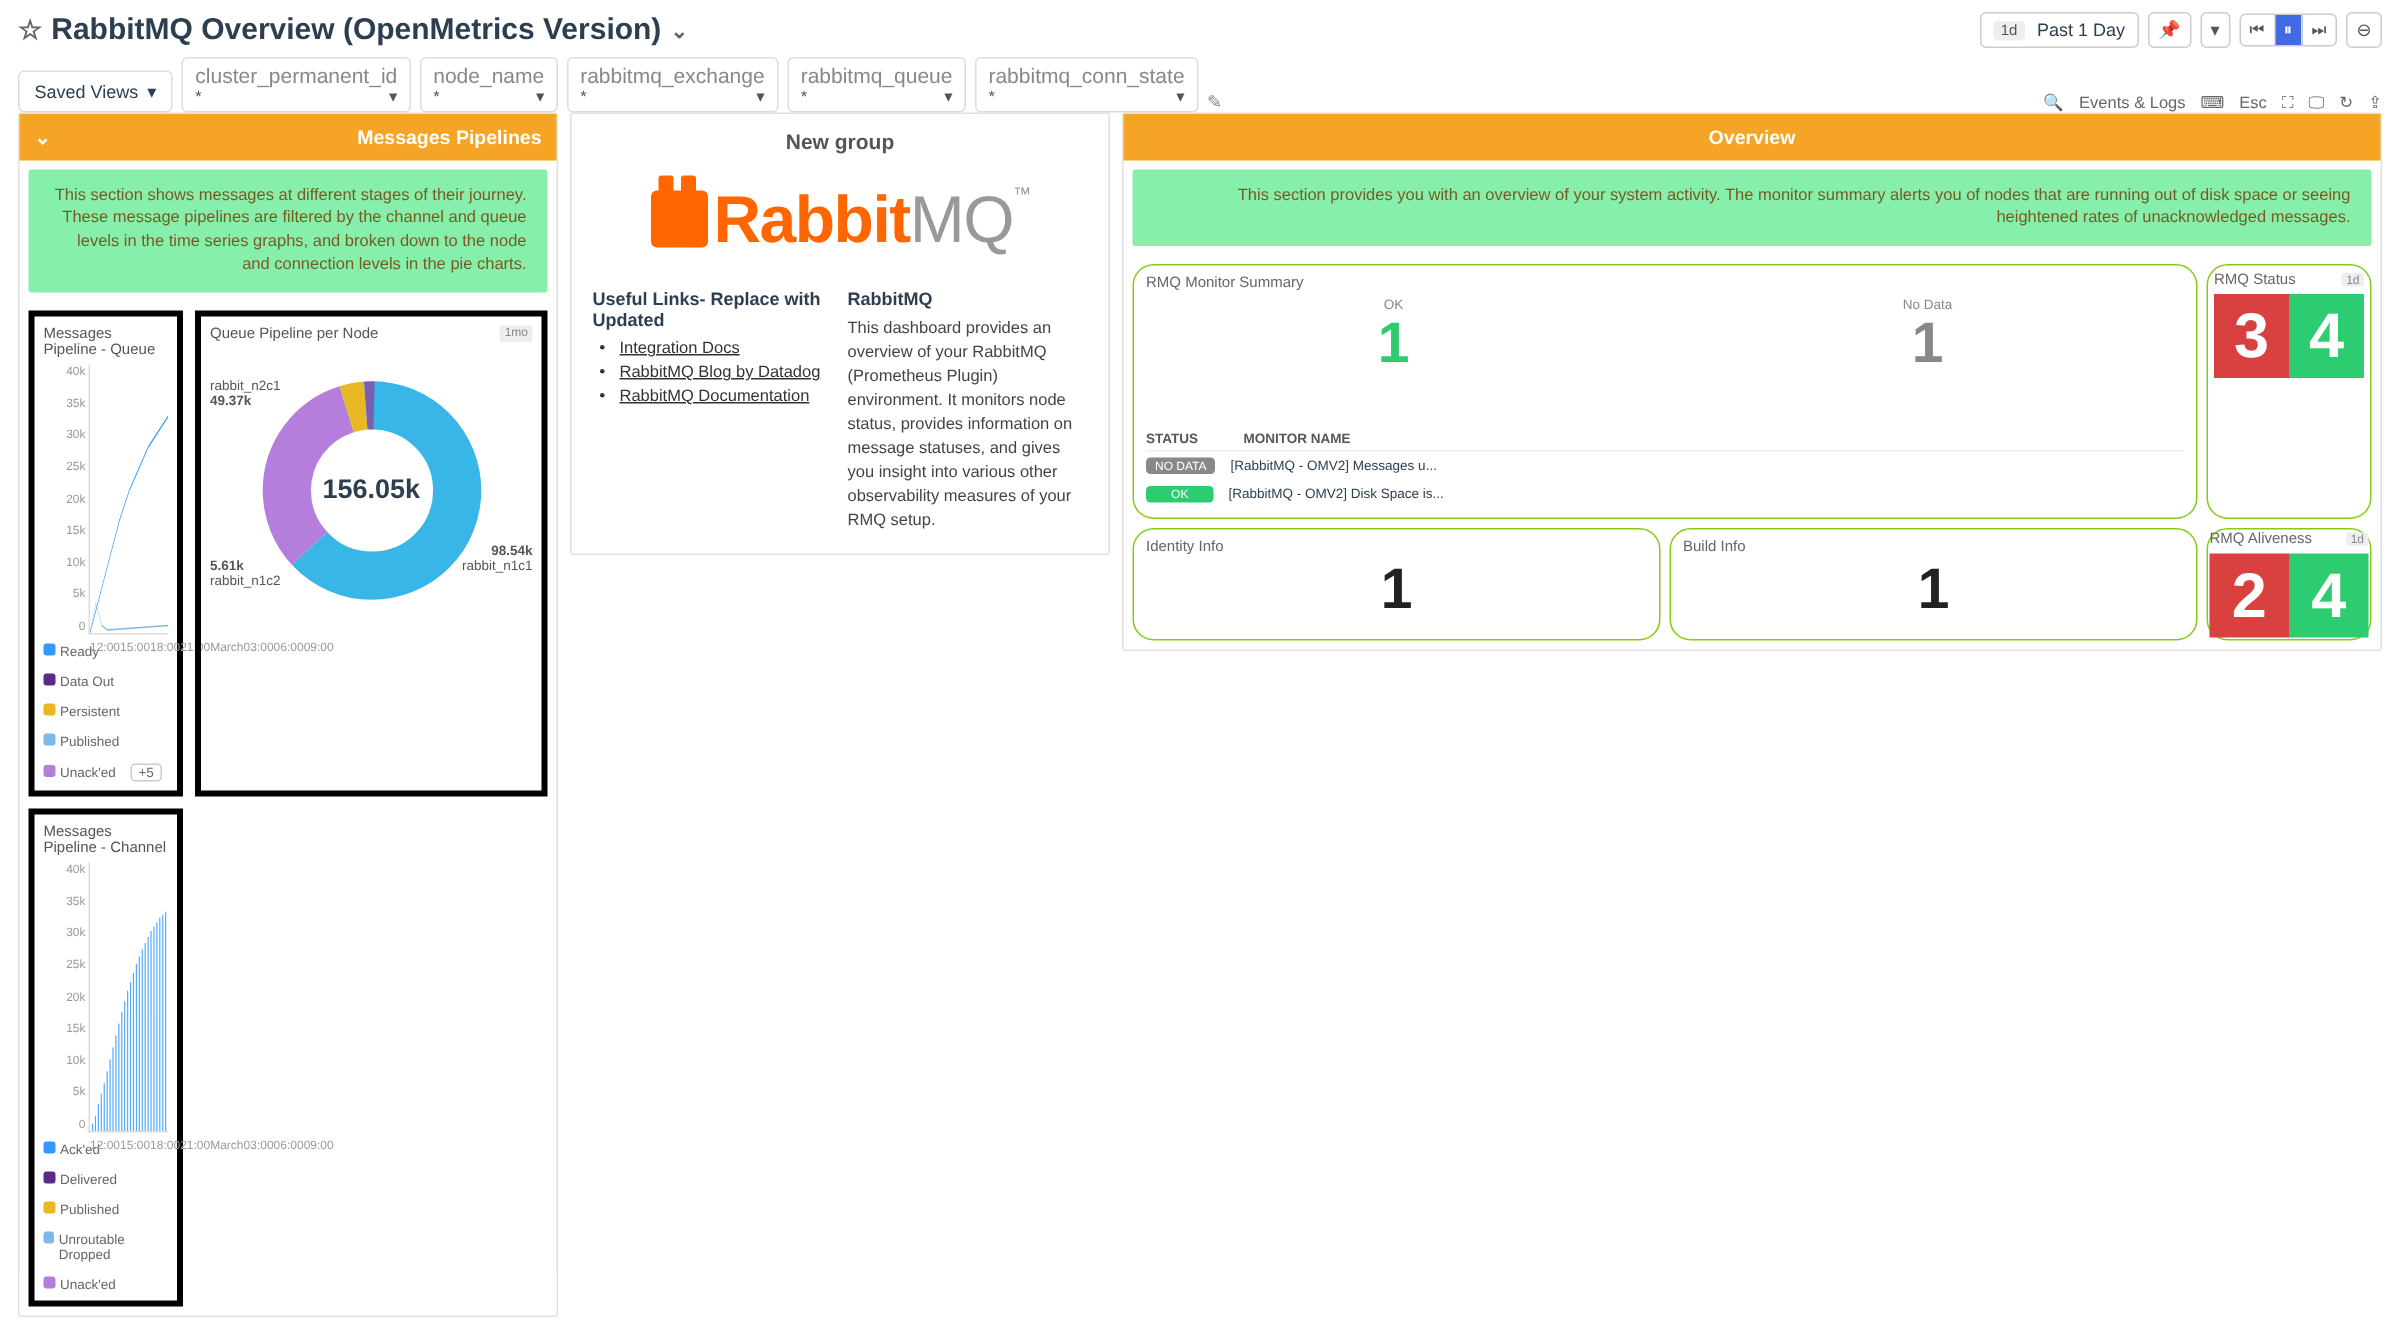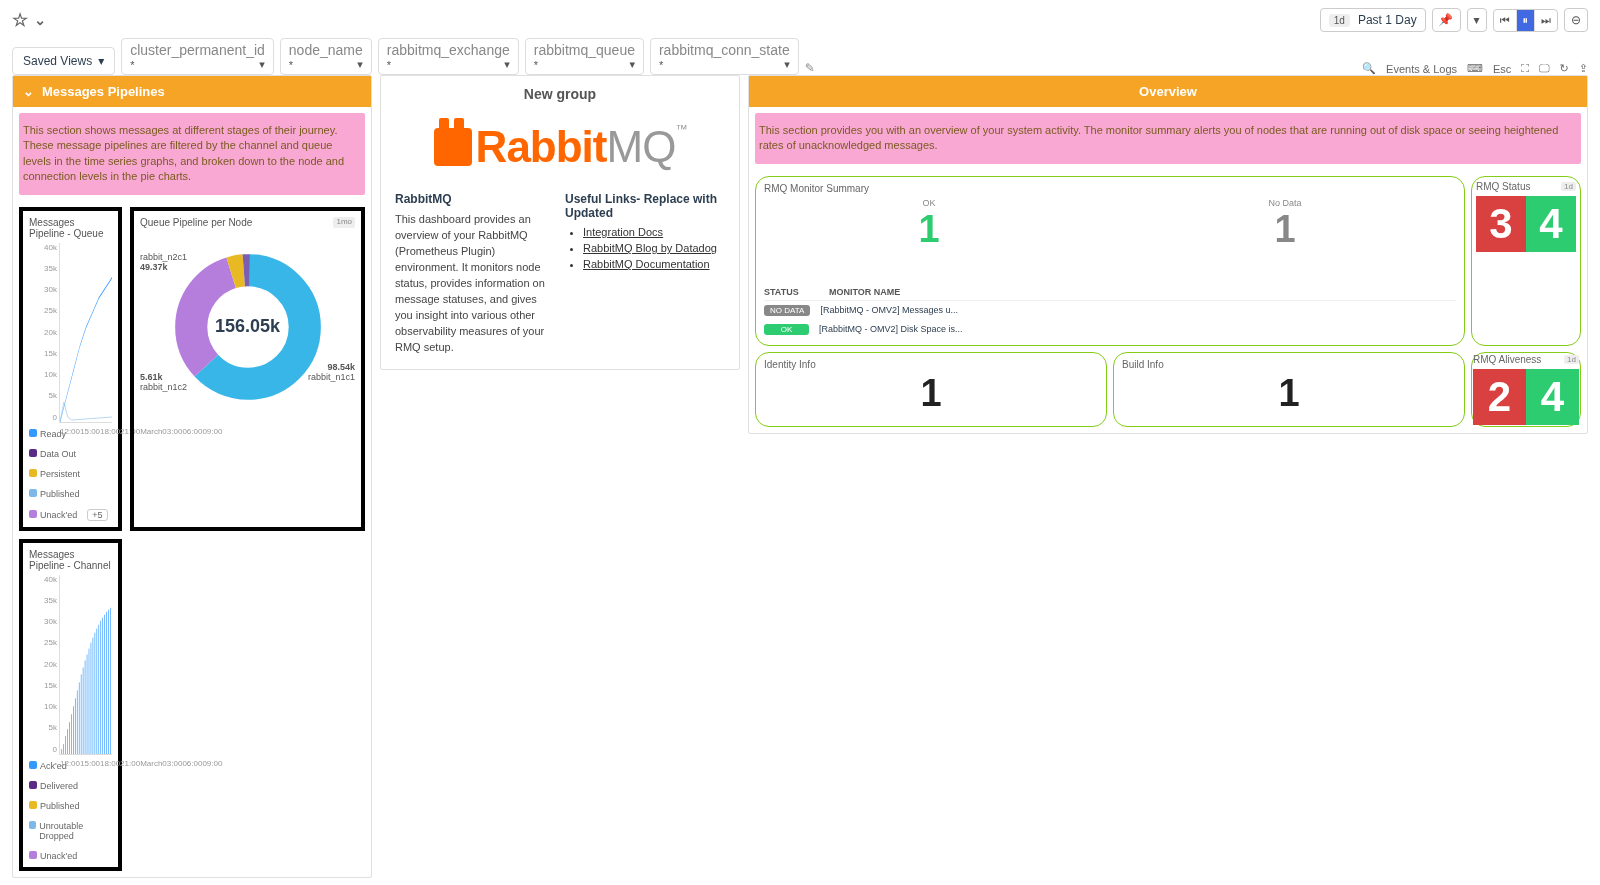--- a/index.html
+++ b/index.html
@@ -19,21 +19,21 @@
 .filter-bar { display: flex; align-items: flex-end; gap: 6px; margin-bottom: 0; }
 .filter-box { border: 1px solid #ddd; border-radius: 4px; padding: 3px 8px; display: flex; flex-direction: column; min-width: 90px; position: relative; }
 .filter-box .lbl { font-size: 14px; color: #888; }
 .filter-box .val { font-size: 11px; color: #555; display: flex; justify-content: space-between; align-items: center; }
 .saved-views { border: 1px solid #ddd; border-radius: 4px; padding: 6px 10px; display: flex; align-items: center; gap: 6px; }
 .right-tools { margin-left: auto; display: flex; align-items: center; gap: 10px; color: #666; }
 .right-tools > span { cursor: pointer; font-size: 11px; }
 .dash-grid { display: grid; grid-template-columns: 360px 360px 1fr; gap: 8px; }
 .panel { border: 1px solid #e0e0e0; border-radius: 2px; background: #fff; }
 .group-header { background: #f6a425; color: #fff; padding: 8px 10px; font-weight: 600; font-size: 13px; display: flex; align-items: center; gap: 8px; }
-.note-box { background: #f9a8d4; color: #7a5b1f; padding: 10px 4px; font-size: 11px; text-align: left; line-height: 1.4; margin: 6px; border-radius: 2px; }
+.note-box { background: #86efac; color: #7a5b1f; padding: 10px 14px; font-size: 11px; text-align: right; line-height: 1.4; margin: 6px; border-radius: 2px; }
 .newgroup-header { text-align: center; font-weight: 700; font-size: 14px; padding: 10px; color: #555; }
 .logo-area { display: flex; justify-content: center; padding: 10px 0 20px; }
 .logo-text { font-size: 44px; font-weight: 400; letter-spacing: -1px; }
 .logo-text .r { color: #f60; font-weight: 700; }
 .logo-text .mq { color: #999; }
 .logo-bunny { display: inline-block; width: 38px; height: 38px; background: #f60; border-radius: 4px; margin-right: 4px; position: relative; top: 4px; }
 .logo-bunny::before, .logo-bunny::after { content: ""; position: absolute; background: #f60; width: 10px; height: 12px; top: -10px; border-radius: 2px; }
 .logo-bunny::before { left: 5px; }
 .logo-bunny::after { left: 20px; }
 .desc-row { display: flex; gap: 10px; padding: 0 14px 14px; }
@@ -80,20 +80,21 @@
 .line-chart svg { width: 100%; height: 100%; }
 .more-tag { border: 1px solid #ccc; border-radius: 3px; padding: 0 4px; font-size: 9px; color: #666; }
 .donut-label { position: absolute; font-size: 9px; color: #555; }
 </style>
 </head>
 <body>
 
 <div class="top-bar">
   <div class="title-area">
     <span class="star-icon">☆</span>
+    <span>RabbitMQ Overview (OpenMetrics Version)</span>
     <span class="chev">⌄</span>
   </div>
   <div class="time-controls">
     <div class="time-box">
       <span class="time-tag">1d</span>
       <span>Past 1 Day</span>
     </div>
     <span class="icon-btn">📌</span>
     <span class="icon-btn">▾</span>
     <div class="play-group">
@@ -164,30 +165,30 @@
 
     <div class="panel">
       <div class="newgroup-header">New group</div>
       <div class="logo-area">
         <span class="logo-text">
           <span class="logo-bunny"></span><span class="r">Rabbit</span><span class="mq">MQ</span><span style="font-size:12px;color:#999;vertical-align:top">™</span>
         </span>
       </div>
       <div class="desc-row">
         <div class="desc-box">
-          <h4>RabbitMQ</h4>
-          <p>This dashboard provides an overview of your RabbitMQ (Prometheus Plugin) environment. It monitors node status, provides information on message statuses, and gives you insight into various other observability measures of your RMQ setup.</p>
-        </div>
-        <div class="desc-box">
           <h4>Useful Links- Replace with Updated</h4>
           <ul>
             <li>Integration Docs</li>
             <li>RabbitMQ Blog by Datadog</li>
             <li>RabbitMQ Documentation</li>
           </ul>
+        </div>
+        <div class="desc-box">
+          <h4>RabbitMQ</h4>
+          <p>This dashboard provides an overview of your RabbitMQ (Prometheus Plugin) environment. It monitors node status, provides information on message statuses, and gives you insight into various other observability measures of your RMQ setup.</p>
         </div>
       </div>
     </div>
   </div>
 
   <div class="panel">
     <div class="group-header">
       <span style="flex:1;text-align:center">Overview</span>
     </div>
     <div class="note-box">This section provides you with an overview of your system activity. The monitor summary alerts you of nodes that are running out of disk space or seeing heightened rates of unacknowledged messages.</div>
@@ -246,21 +247,21 @@
             <div class="red">2</div>
             <div class="green">4</div>
           </div>
       </div>
     </div>
   </div>
 
   <div class="panel" style="grid-row:1/3">
     <div class="group-header">
       <span>⌄</span>
-      <span style="flex:1;text-align:left">Messages Pipelines</span>
+      <span style="flex:1;text-align:right">Messages Pipelines</span>
     </div>
     <div class="note-box">This section shows messages at different stages of their journey. These message pipelines are filtered by the channel and queue levels in the time series graphs, and broken down to the node and connection levels in the pie charts.</div>
     <div class="msg-grid">
 
       <div class="chart-box">
         <div class="chart-title">
             <span>Messages Pipeline - Queue</span>
           </div>
         <div class="chart-area line-chart" style="margin-left:30px">
           <div class="y-ticks">

